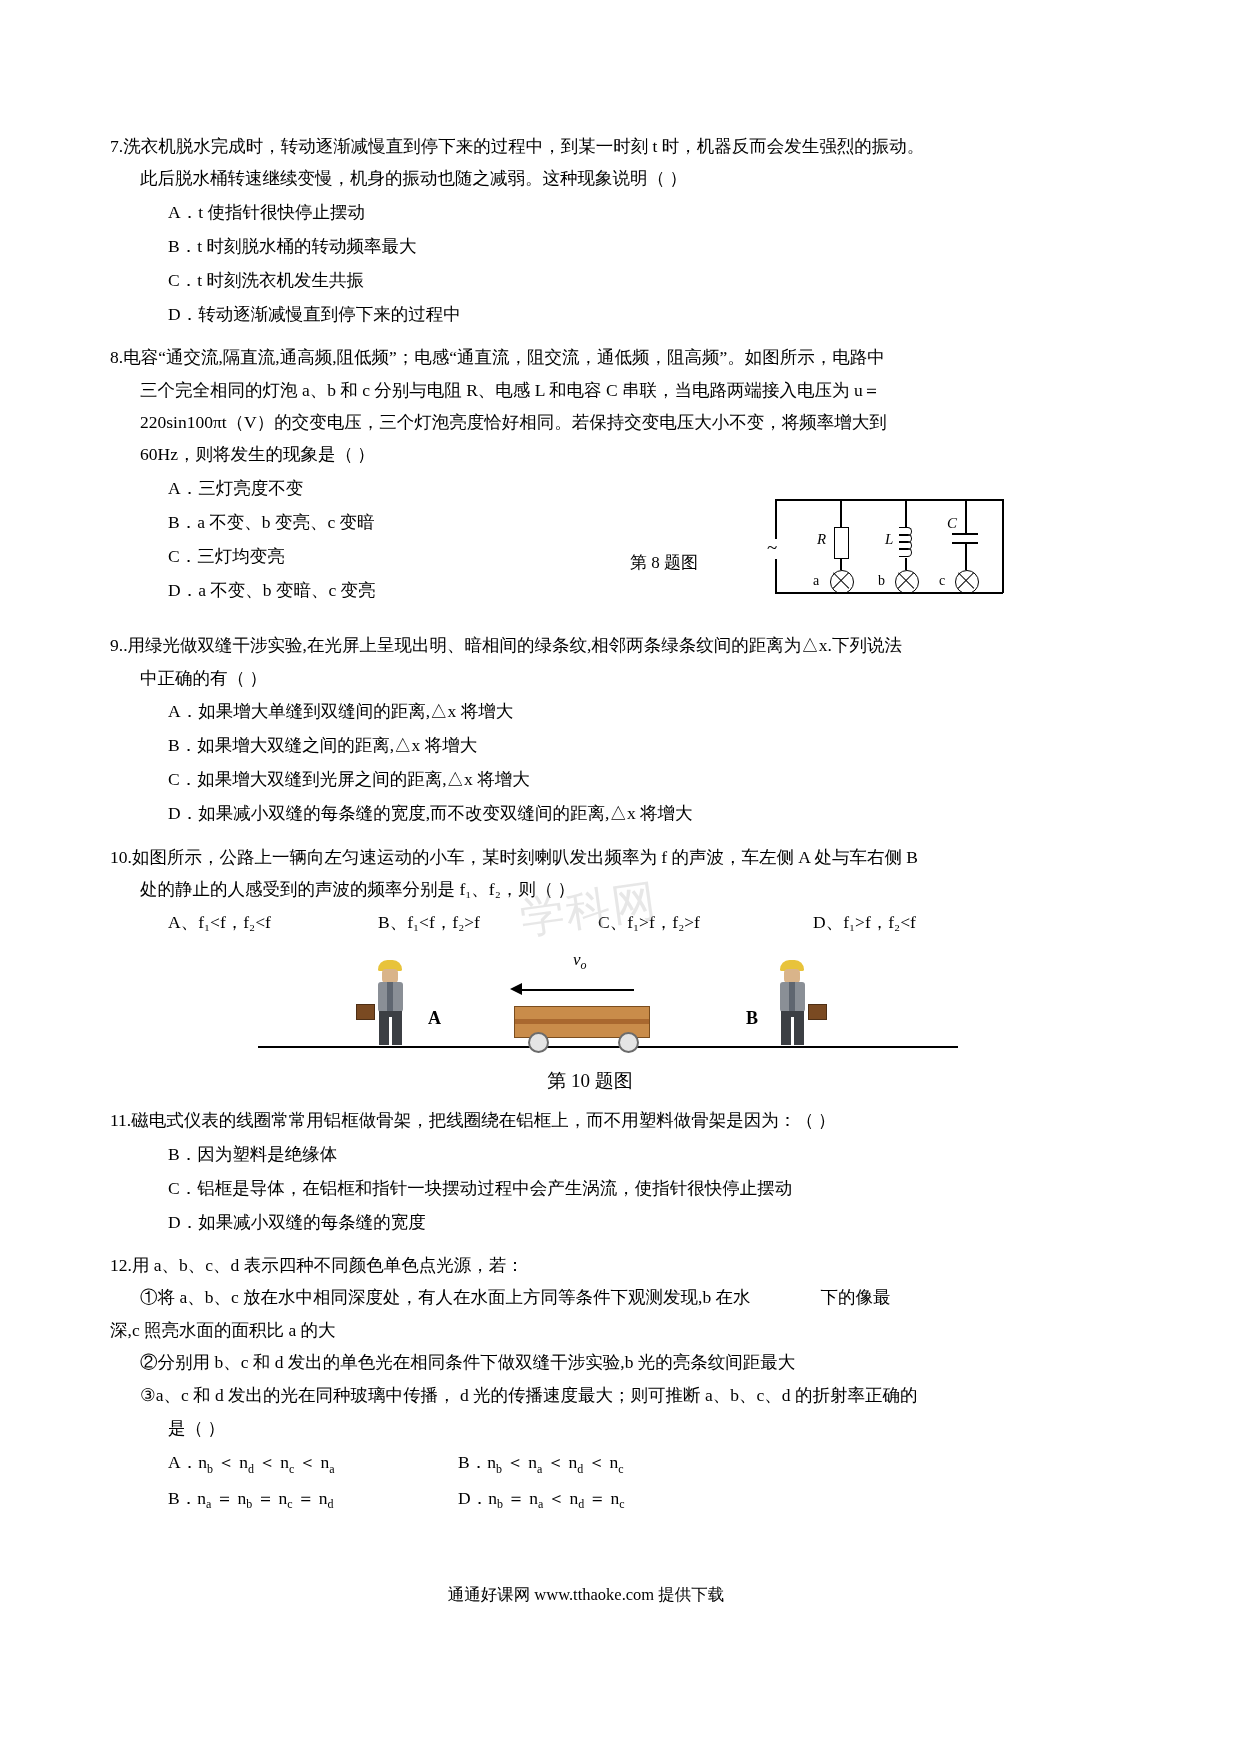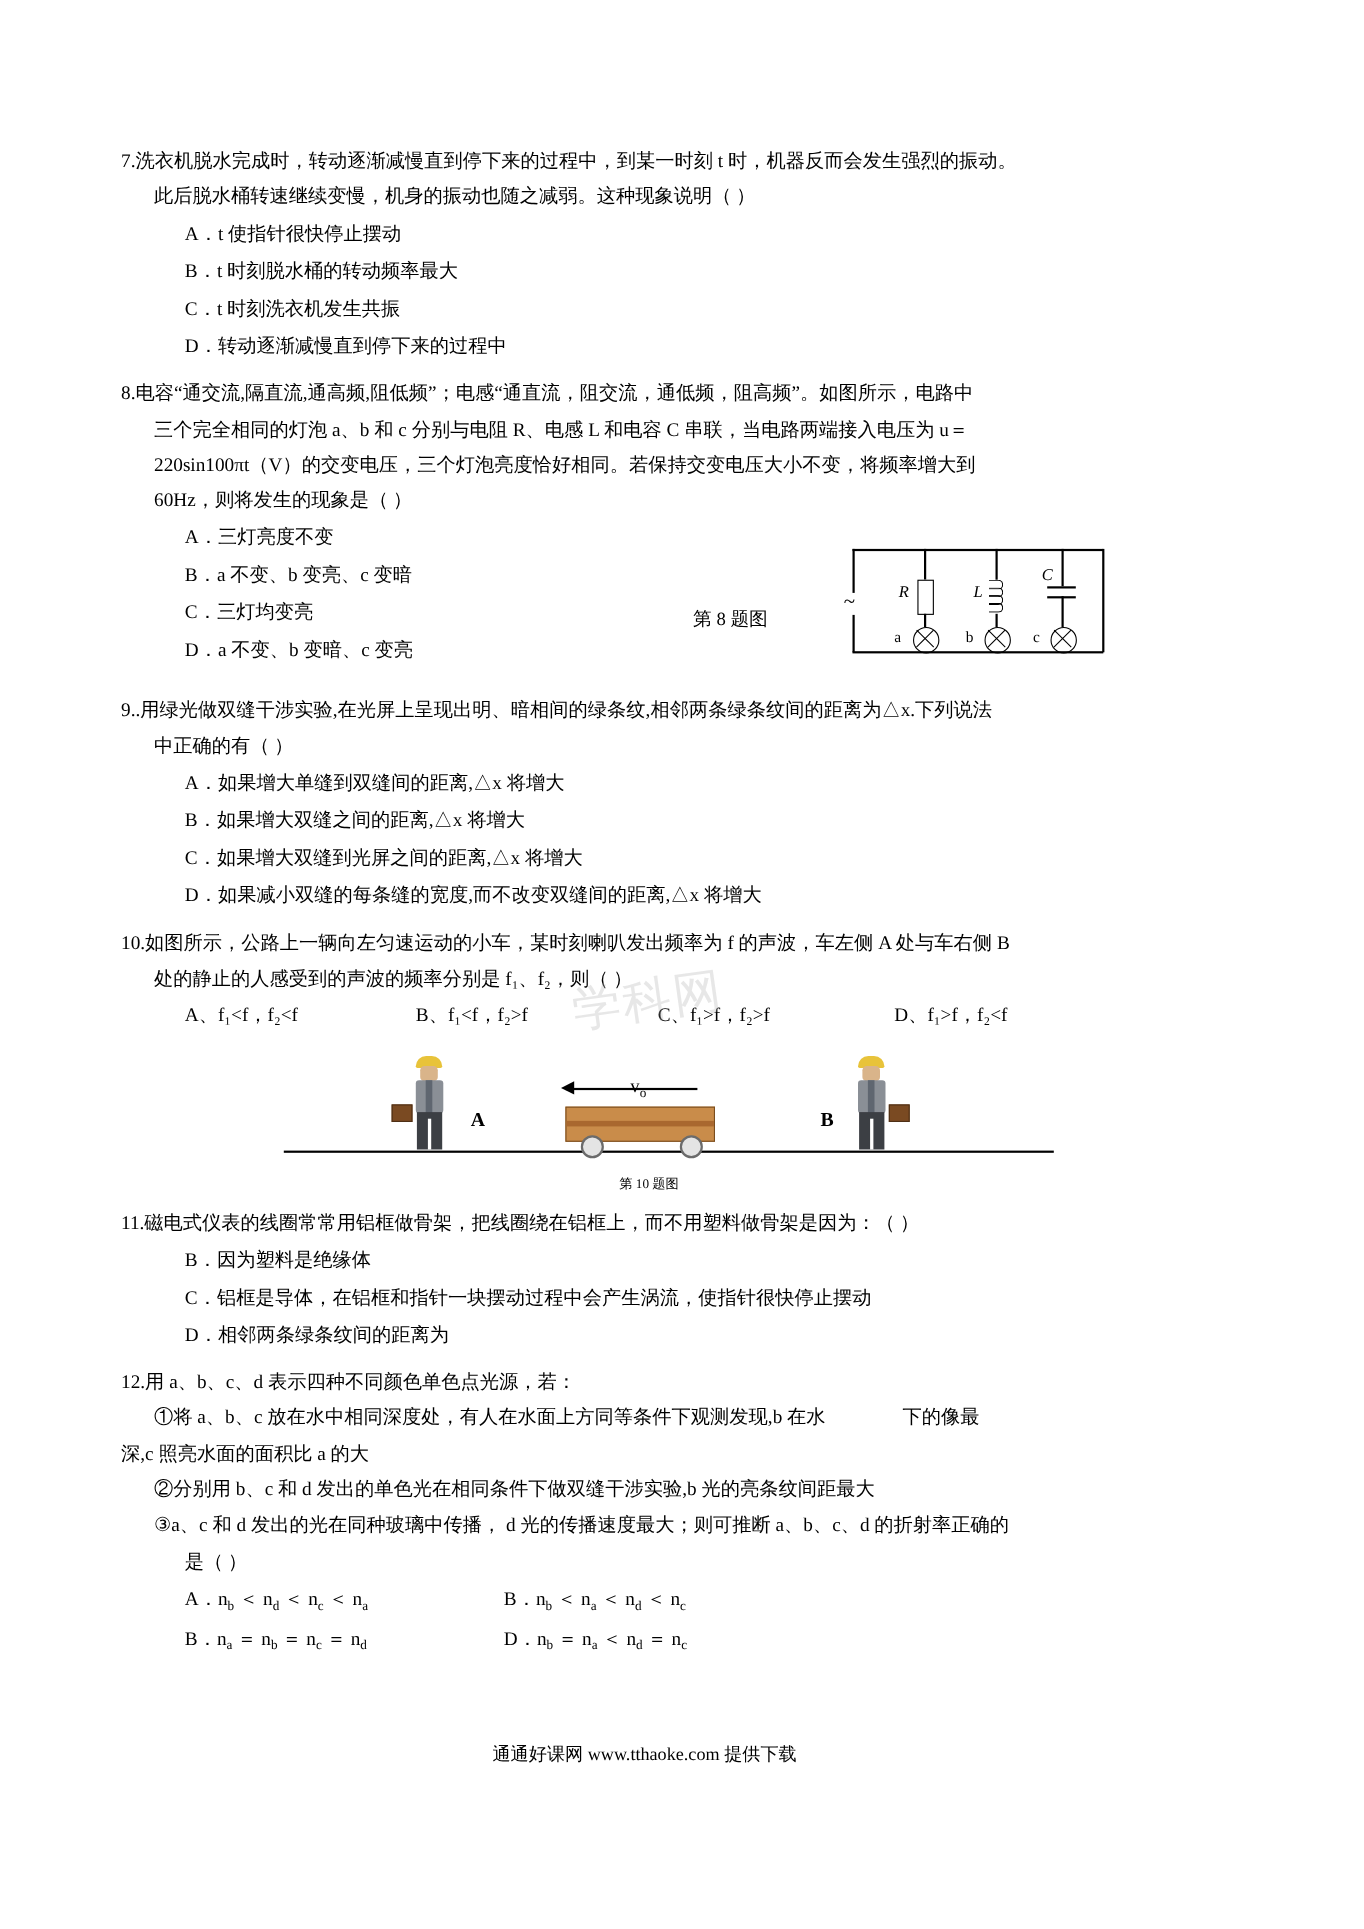--- a/index.html
+++ b/index.html
@@ -264,31 +264,32 @@
     top: 37px;
     width: 0;
     height: 0;
     border-top: 6px solid transparent;
     border-bottom: 6px solid transparent;
     border-right: 12px solid #000;
   }
   .v-label {
     position: absolute;
     left: 463px;
-    top: 32px;
+    top: 4px;
     font-size: 17px;
+    font-style: italic;
   }
   .ab-label {
     position: absolute;
     font-size: 18px;
     font-weight: bold;
   }
   .fig10-cap {
     text-align: center;
-    font-size: 12px;
+    font-size: 19px;
     margin-left: -60px;
     margin-top: 2px;
   }
   .watermark {
     position: absolute;
     left: 520px;
     top: 880px;
     font-size: 44px;
     color: rgba(180,180,180,0.32);
     transform: rotate(-8deg);
@@ -423,21 +424,21 @@
         <div class="bag" style="left:38px;"></div>
       </div>
     </div>
     <div class="fig10-cap">第 10 题图</div>
   </div>
 
   <div class="q">
     <div class="q-line">11.磁电式仪表的线圈常常用铝框做骨架，把线圈绕在铝框上，而不用塑料做骨架是因为：（      ）</div>
     <div class="opt">B．因为塑料是绝缘体</div>
     <div class="opt">C．铝框是导体，在铝框和指针一块摆动过程中会产生涡流，使指针很快停止摆动</div>
-    <div class="opt">D．相邻两条绿条纹间的距离为</div>
+    <div class="opt">D．如果减小双缝的每条缝的宽度</div>
   </div>
 
   <div class="q">
     <div class="q-line">12.用 a、b、c、d 表示四种不同颜色单色点光源，若：</div>
     <div class="q-body">①将 a、b、c 放在水中相同深度处，有人在水面上方同等条件下观测发现,b 在水　　　　下的像最</div>
     <div class="q-line">深,c 照亮水面的面积比 a 的大</div>
     <div class="q-body">②分别用 b、c 和 d 发出的单色光在相同条件下做双缝干涉实验,b 光的亮条纹间距最大</div>
     <div class="q-body">③a、c 和 d 发出的光在同种玻璃中传播， d 光的传播速度最大；则可推断 a、b、c、d 的折射率正确的</div>
     <div class="opt">是（      ）</div>
 

